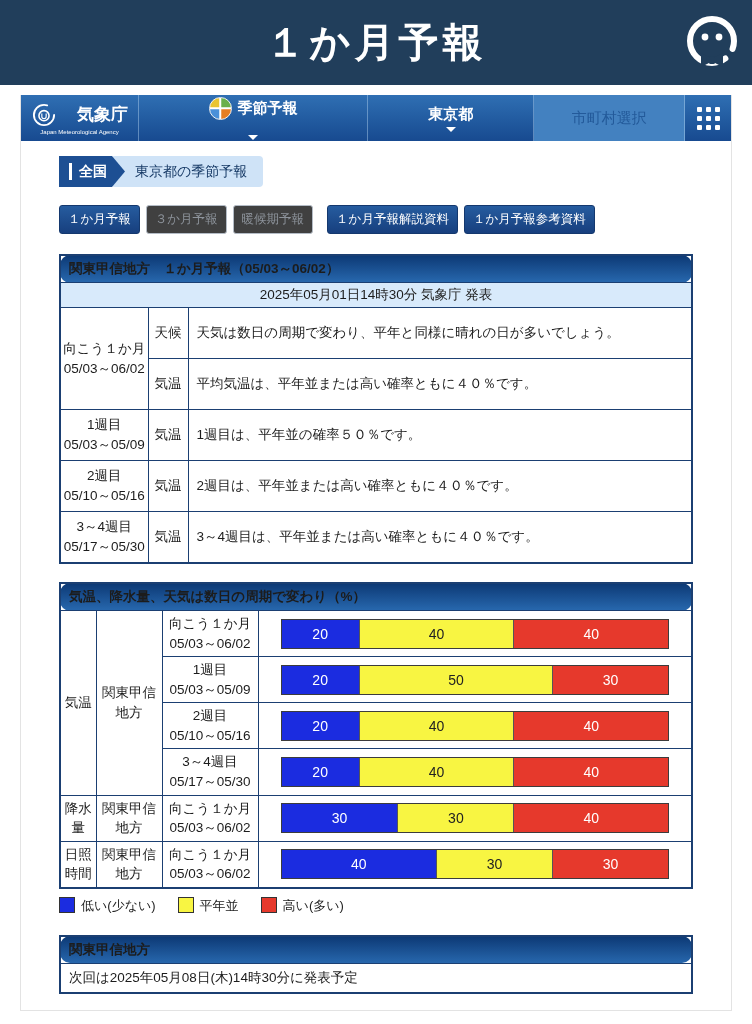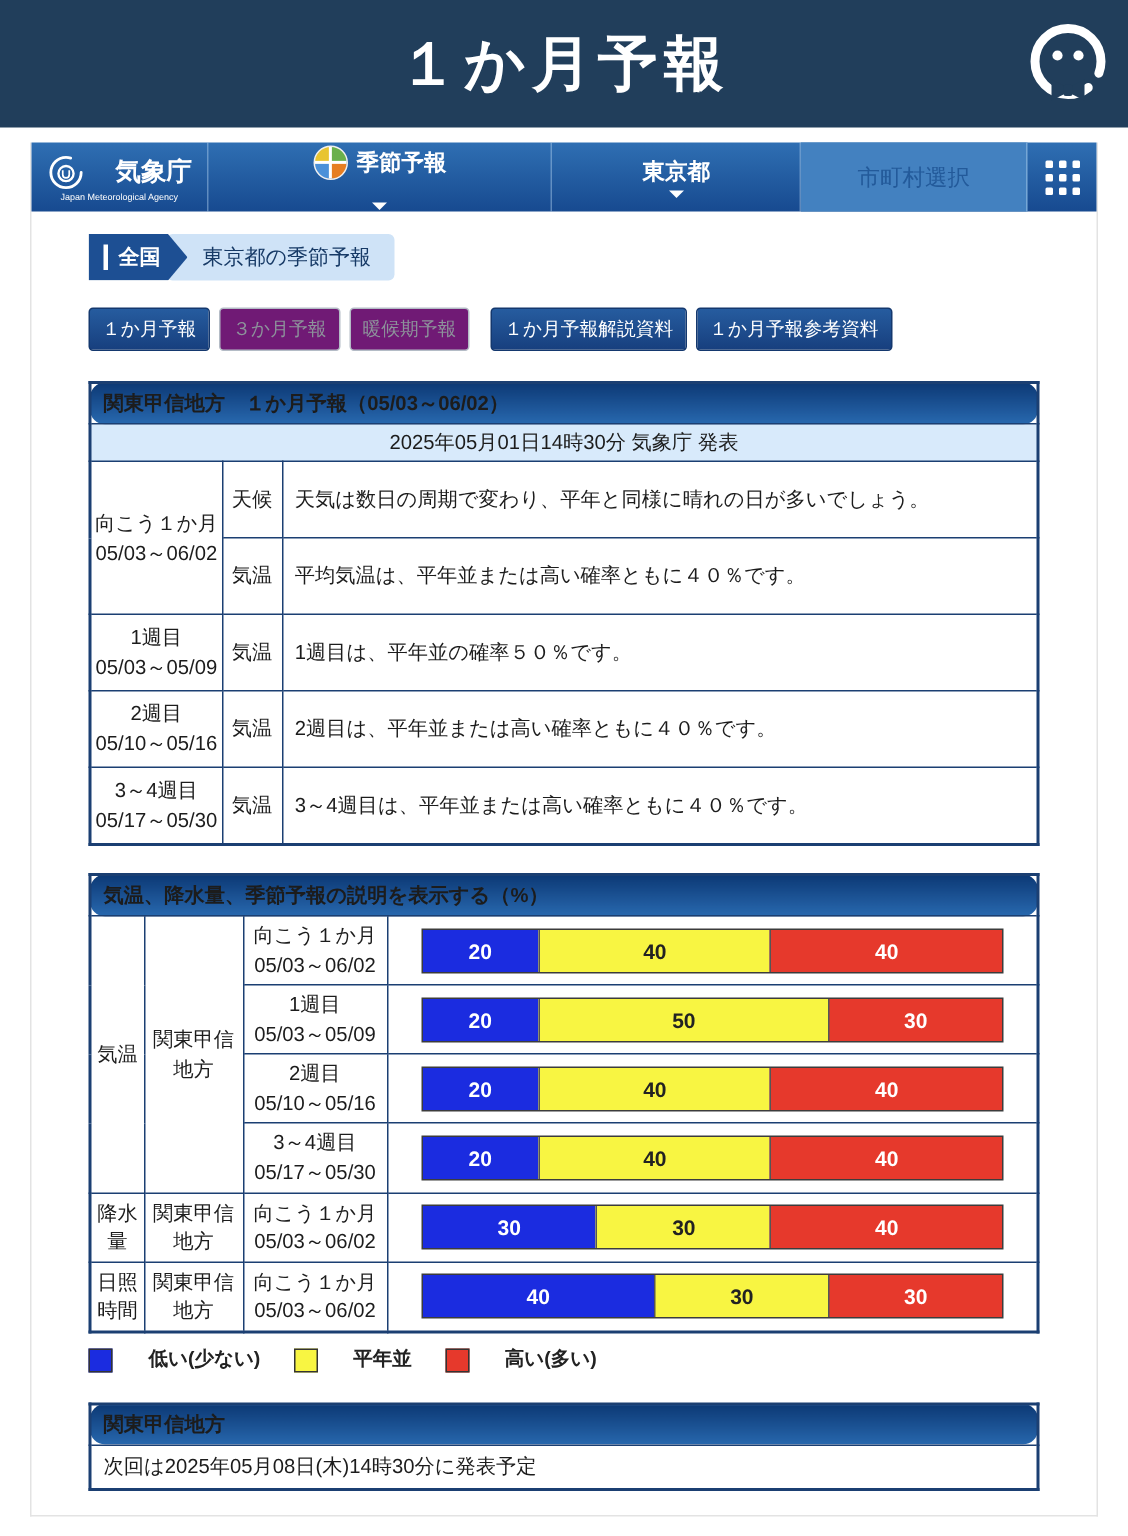--- a/index.html
+++ b/index.html
@@ -43,47 +43,47 @@
     display:flex; align-items:center; padding:0 18px 0 10px;
     clip-path:polygon(0 0, calc(100% - 13px) 0, 100% 50%, calc(100% - 13px) 100%, 0 100%); }
   .crumb-home .tick { width:3px; height:17px; background:#fff; margin-right:7px; }
   .crumb-cur { z-index:1; background:#cfe3f7; color:#173a66; font-size:14px; display:flex; align-items:center;
     padding:0 16px 0 24px; margin-left:-14px; border-radius:4px; }
 
   
   .tabs { margin-top:18px; display:flex; gap:6px; }
   .tab { font-size:12.5px; padding:5px 8px; border-radius:3px; white-space:nowrap; cursor:pointer; }
   .tab.active, .tab.dark { background:linear-gradient(180deg,#265c9f,#173f7e); color:#fff; border:1px solid #14386e; }
-  .tab.disabled { background:#701a75; color:#8d939b; border:1px solid #b4bcc6; cursor:default; }
+  .tab.disabled { background:#404040; color:#8d939b; border:1px solid #b4bcc6; cursor:default; }
   .tab.gap { margin-left:8px; }
 
   
   table.jma { width:100%; border-collapse:collapse; border:2px solid #1b3f72; margin-top:20px; }
   table.jma td { border:1px solid #1b3f72; font-size:13.5px; color:#1c1c1c; }
   td.bar-head { background:linear-gradient(180deg,#0d3a76,#2767ad); color:#fff; font-weight:bold; padding:4px 8px; font-size:13.5px;border-radius:10px; }
   td.issued { background:#d8eafb; color:#17335c; text-align:center; padding:3px 6px; }
   td.period { text-align:center; width:88px; padding:3px 2px; line-height:1.45; }
   td.kind { text-align:center; width:40px; padding:3px 2px; }
   td.desc { padding:16px 8px; }
   .trow-lg td { height:45px; }
 
   
   td.el { text-align:center; width:36px; padding:3px 2px; line-height:1.45; }
   td.region { text-align:center; width:66px; padding:3px 4px; line-height:1.45; }
   td.cperiod { text-align:center; width:96px; padding:3px 2px; line-height:1.45; }
-  td.barcell { padding:6px 22px; height:45px;font-weight:bold; }
+  td.barcell { padding:6px 22px; height:45px; }
   .bar { display:flex; height:30px; border:1px solid #3c3c3c; }
   .seg { display:flex; align-items:center; justify-content:center; font-size:14px; }
   .seg + .seg { border-left:1px solid #555; }
   .seg.s0, .seg.s2 { color:#fff; }
   .seg.s1 { color:#222; }
 
   
   .legend { margin-top:8px; display:flex; gap:22px; align-items:center; }
-  .leg-item { display:flex; align-items:flex-end; gap:24px; font-size:13px; color:#222;font-weight:bold; }
+  .leg-item { display:flex; align-items:flex-start; gap:6px; font-size:13px; color:#222; }
   .swatch { width:16px; height:16px; border:1px solid #333; }
 
   
   td.next-body { padding:5px 8px; }
 
   
   .explain { margin-top:18px; }
   .explain a { color:#2525cf; font-size:14px; text-decoration:underline; cursor:pointer; }
 
   
@@ -215,21 +215,21 @@
         </td>
         <td class="kind">気温</td>
         <td class="desc">3～4週目は、平年並または高い確率ともに４０％です。</td>
       </tr>
     </tbody>
       </table>
 
     <table class="jma" style="margin-top:18px;">
       <tbody>
           <tr>
-            <td class="bar-head" colspan="4">気温、降水量、季節予報の説明を表示する（%）</td>
+            <td class="bar-head" colspan="4">気温、降水量、天気は数日の周期で変わり（%）</td>
           </tr>
 
       <tr>
         <td class="el" rowspan="4">気温</td>
         <td class="region" rowspan="4">関東甲信地方</td>
         <td class="cperiod">
           <span>向こう１か月</span><br><span>05/03～06/02</span>
         </td>
         <td class="barcell">
           <div class="bar">

